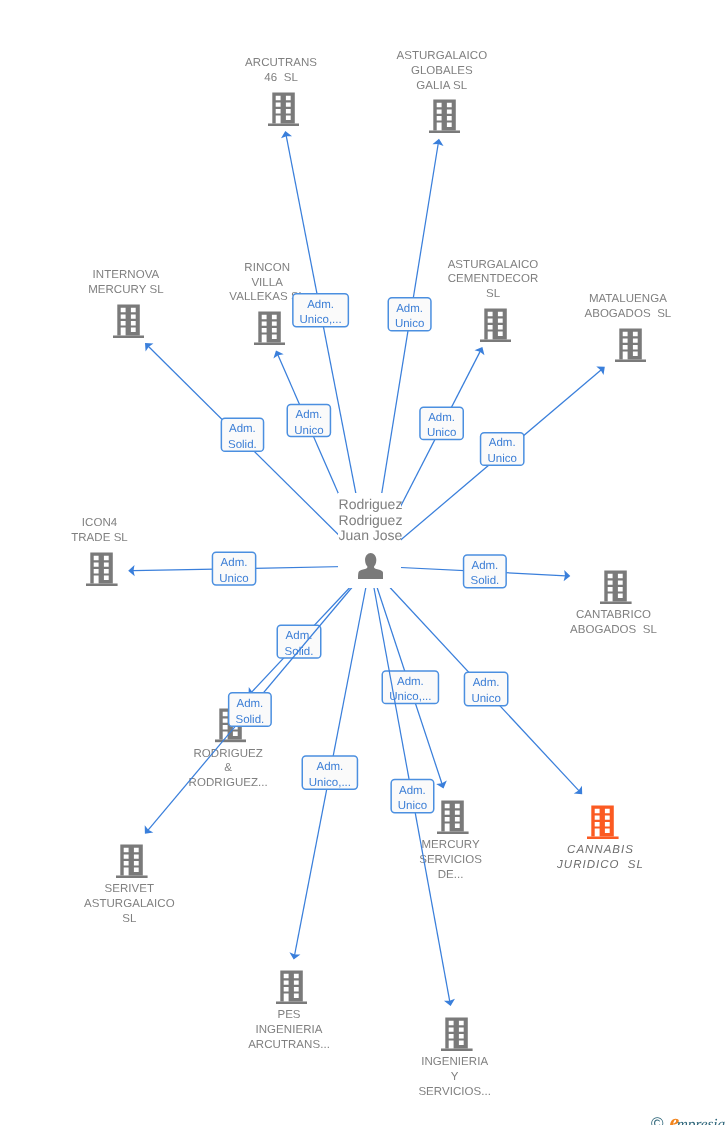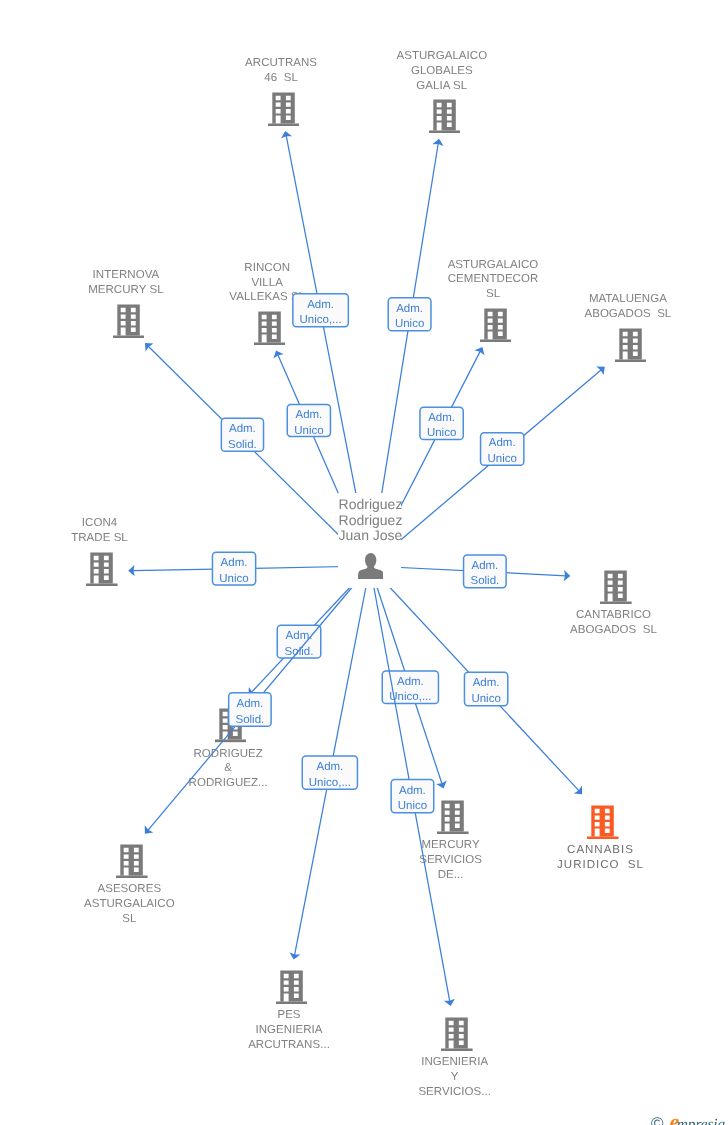--- a/index.html
+++ b/index.html
@@ -12,21 +12,21 @@
   .edge-path{fill:none;stroke:#3a7fdb;stroke-width:1.25;}
   .arrow-head{fill:#3a7fdb;}
   .lbl-box{fill:#fafafa;stroke:#4b8fe0;stroke-width:1.5;}
   .lbl-text{fill:#3d7fd6;font-family:"Liberation Sans",sans-serif;font-size:11.5px;text-anchor:middle;
            -webkit-font-smoothing:antialiased;}
   .node{position:absolute;color:#7a7a7a;width:0;height:34.2px;}
   .node.accent{color:#fb5a22;}
   .node-icon{position:absolute;left:-13.3px;top:0;line-height:0;}
   .node-label{position:absolute;width:220px;left:-110px;text-align:center;color:#808080;
               font-size:11.5px;line-height:14.9px;letter-spacing:0.05px;white-space:pre-wrap;}
-  .node.accent .node-label{color:#6e6e6e;letter-spacing:1px;}
+  .node.accent .node-label{color:#6e6e6e;letter-spacing:1px;font-style:italic;}
   .node-label.above{bottom:100%;margin-bottom:5.5px;}
   .node-label.below{top:100%;margin-top:4px;}
   .center-node{position:absolute;left:370.5px;top:544.65px;color:#7a7a7a;width:0;height:26.4px;}
   .center-node .center-icon{position:absolute;left:-12.65px;top:0;line-height:0;}
   .center-node .center-label{position:absolute;width:220px;left:-110px;bottom:100%;margin-bottom:9.6px;
       text-align:center;color:#808080;font-size:14px;line-height:15.2px;white-space:pre-wrap;}
   .center-mask{position:absolute;left:-33px;top:-60px;width:63px;height:95px;background:#fff;}
   #watermark{position:absolute;left:651px;top:1104px;display:flex;align-items:baseline;}
   #watermark .copy{color:#2d6579;font-family:"Liberation Sans",sans-serif;font-size:17px;
                    line-height:16px;margin-right:6px;}
@@ -130,21 +130,21 @@
           <rect x="0" y="31.5" width="31.6" height="2.7" fill="currentColor"></rect>
         </svg></span>
       <div class="node-label below">CANNABIS
 JURIDICO  SL</div>
     </div>
     <div class="node" style="left:129.3px;top:836.1px;">
       <span class="node-icon"><svg class="bsvg" viewBox="0 0 31.6 34.2" width="31.6" height="34.2">
           <path fill="currentColor" fill-rule="evenodd" d="M4.3 0.5 H26.8 V31.5 H4.3 Z M7.7 3.8 H12.6 V8.2 H7.7 Z M17.9 3.8 H22.7 V8.2 H17.9 Z M7.7 10.4 H12.6 V14.8 H7.7 Z M17.9 10.4 H22.7 V14.8 H17.9 Z M7.7 17.1 H12.6 V21.4 H7.7 Z M17.9 17.1 H22.7 V21.4 H17.9 Z M7.7 23.6 H12.6 V31.4 H7.7 Z M17.9 23.6 H22.7 V28.0 H17.9 Z"></path>
           <rect x="0" y="31.5" width="31.6" height="2.7" fill="currentColor"></rect>
         </svg></span>
-      <div class="node-label below">ASESORES
+      <div class="node-label below">SERIVET
 ASTURGALAICO
 SL</div>
     </div>
     <div class="node" style="left:289.0px;top:962.1px;">
       <span class="node-icon"><svg class="bsvg" viewBox="0 0 31.6 34.2" width="31.6" height="34.2">
           <path fill="currentColor" fill-rule="evenodd" d="M4.3 0.5 H26.8 V31.5 H4.3 Z M7.7 3.8 H12.6 V8.2 H7.7 Z M17.9 3.8 H22.7 V8.2 H17.9 Z M7.7 10.4 H12.6 V14.8 H7.7 Z M17.9 10.4 H22.7 V14.8 H17.9 Z M7.7 17.1 H12.6 V21.4 H7.7 Z M17.9 17.1 H22.7 V21.4 H17.9 Z M7.7 23.6 H12.6 V31.4 H7.7 Z M17.9 23.6 H22.7 V28.0 H17.9 Z"></path>
           <rect x="0" y="31.5" width="31.6" height="2.7" fill="currentColor"></rect>
         </svg></span>
       <div class="node-label below">PES
 INGENIERIA

